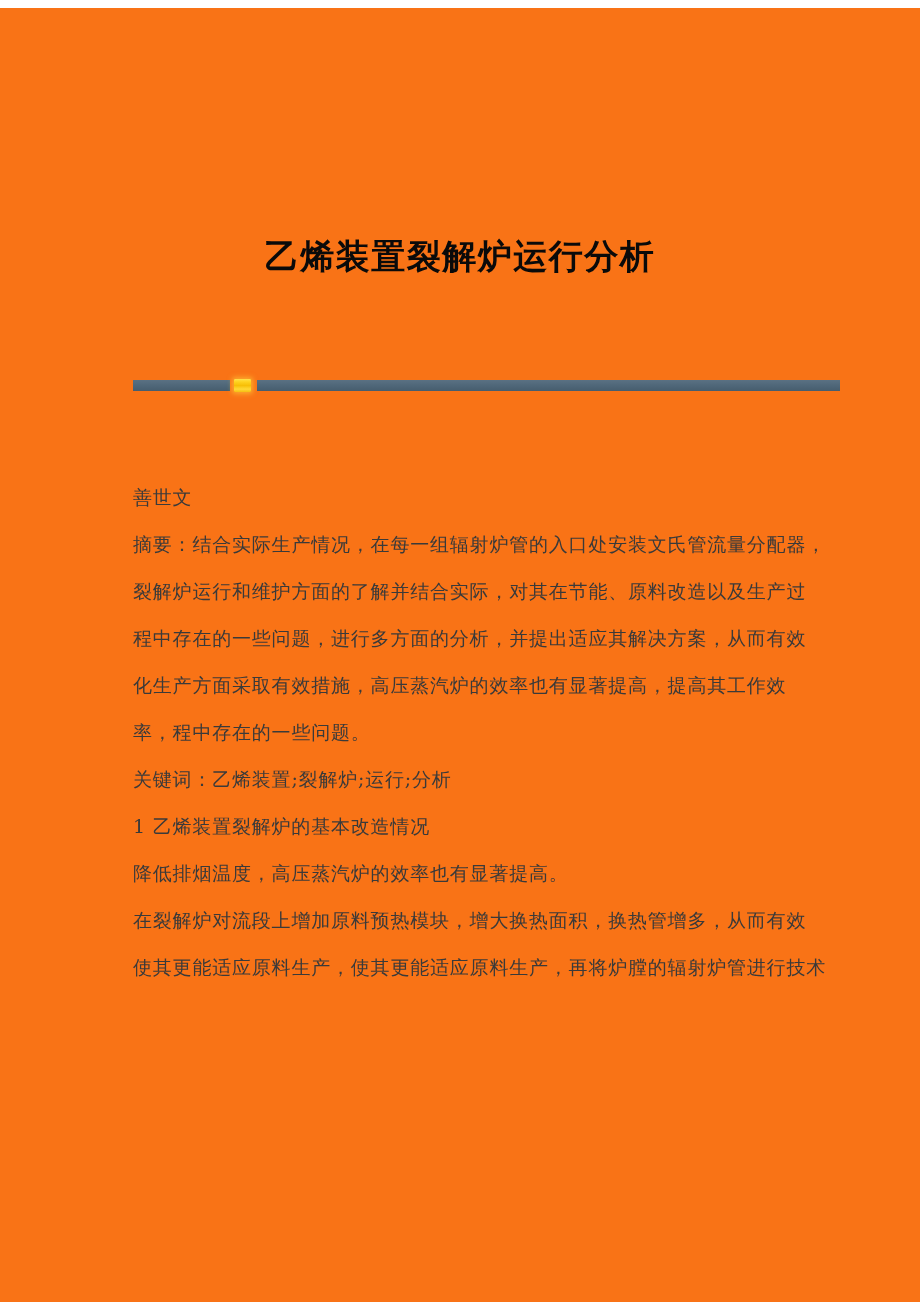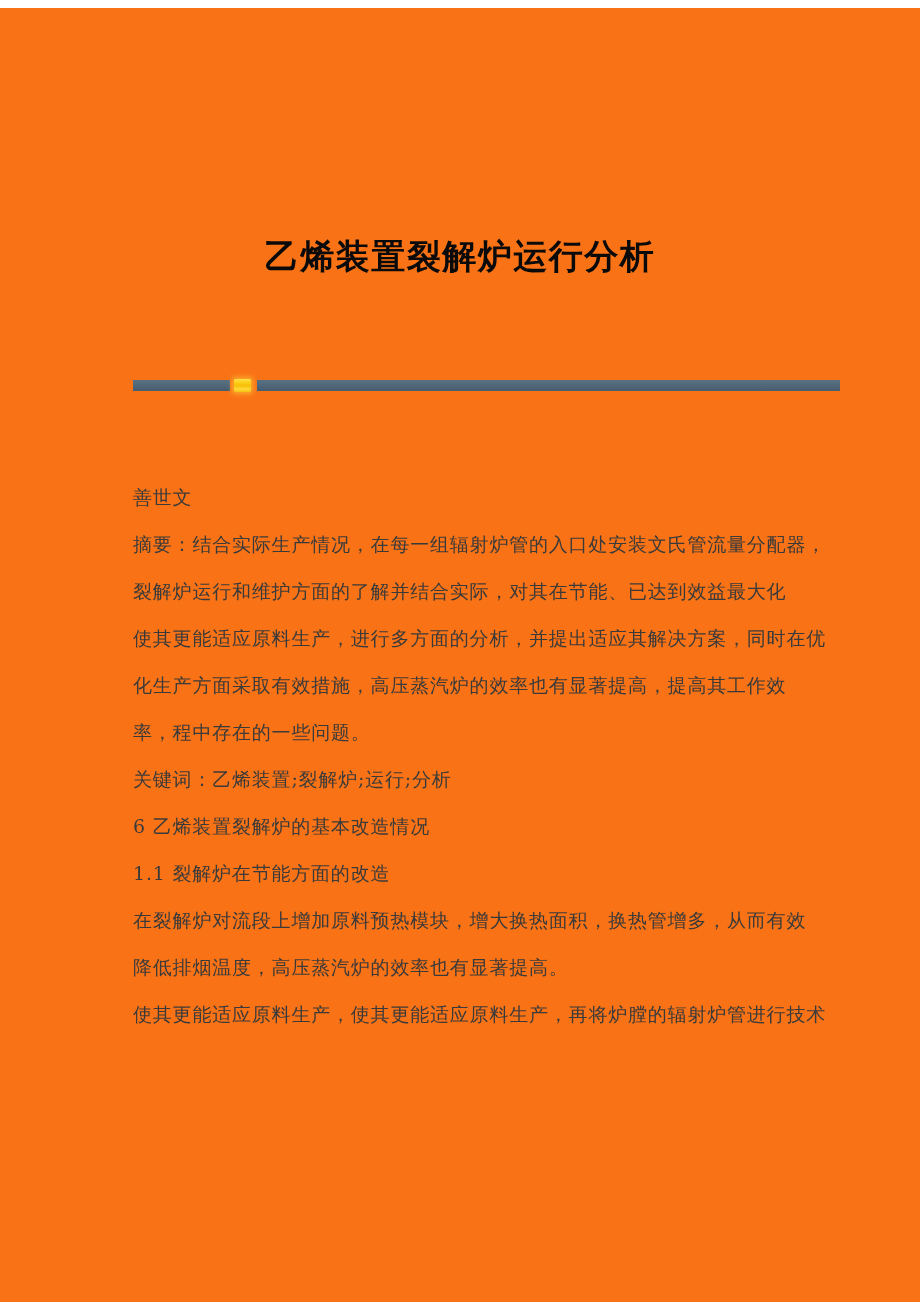--- a/index.html
+++ b/index.html
@@ -108,25 +108,24 @@
 
   <div class="divider">
     <div class="divider-seg left"></div>
     <div class="divider-marker"></div>
     <div class="divider-seg right"></div>
   </div>
 
   <div class="content">
     <div class="line">善世文</div>
     <div class="line">摘要：结合实际生产情况，在每一组辐射炉管的入口处安装文氏管流量分配器，</div>
-    <div class="line">裂解炉运行和维护方面的了解并结合实际，对其在节能、已达到效益最大化</div>
-    <div class="line">使其更能适应原料生产，进行多方面的分析，并提出适应其解决方案，同时在优</div>
+    <div class="line">裂解炉运行和维护方面的了解并结合实际，对其在节能、原料改造以及生产过</div>
+    <div class="line">程中存在的一些问题，进行多方面的分析，并提出适应其解决方案，从而有效</div>
     <div class="line">化生产方面采取有效措施，高压蒸汽炉的效率也有显著提高，提高其工作效</div>
     <div class="line">率，程中存在的一些问题。</div>
     <div class="line">关键词：乙烯装置;裂解炉;运行;分析</div>
-    <div class="line">6 乙烯装置裂解炉的基本改造情况</div>
-    <div class="line">1.1 裂解炉在节能方面的改造</div>
+    <div class="line">1 乙烯装置裂解炉的基本改造情况</div>
+    <div class="line">降低排烟温度，高压蒸汽炉的效率也有显著提高。</div>
     <div class="line">在裂解炉对流段上增加原料预热模块，增大换热面积，换热管增多，从而有效</div>
-    <div class="line">降低排烟温度，高压蒸汽炉的效率也有显著提高。</div>
     <div class="line">使其更能适应原料生产，使其更能适应原料生产，再将炉膛的辐射炉管进行技术</div>
   </div>
 
 </div>
 
 </body></html>

